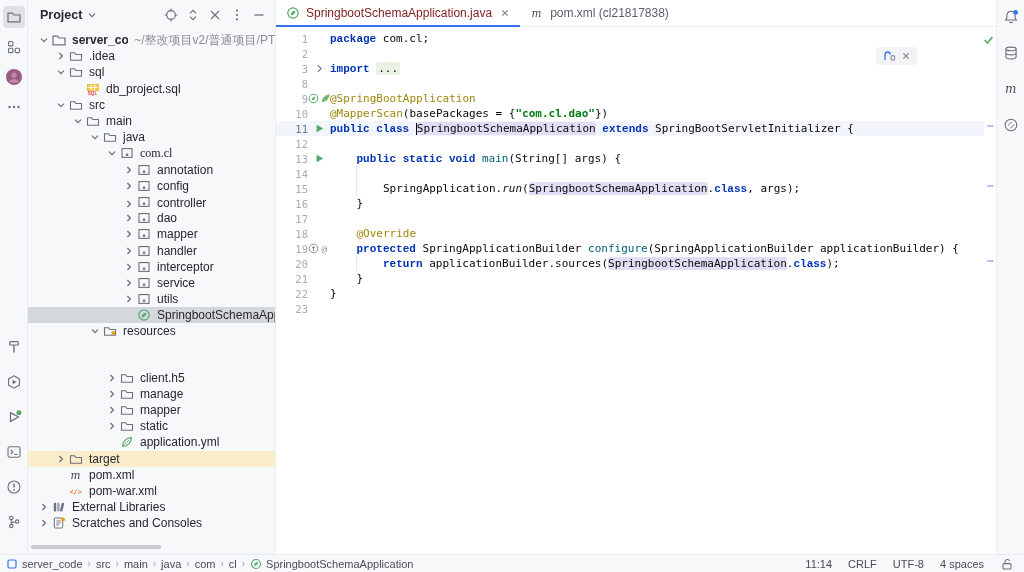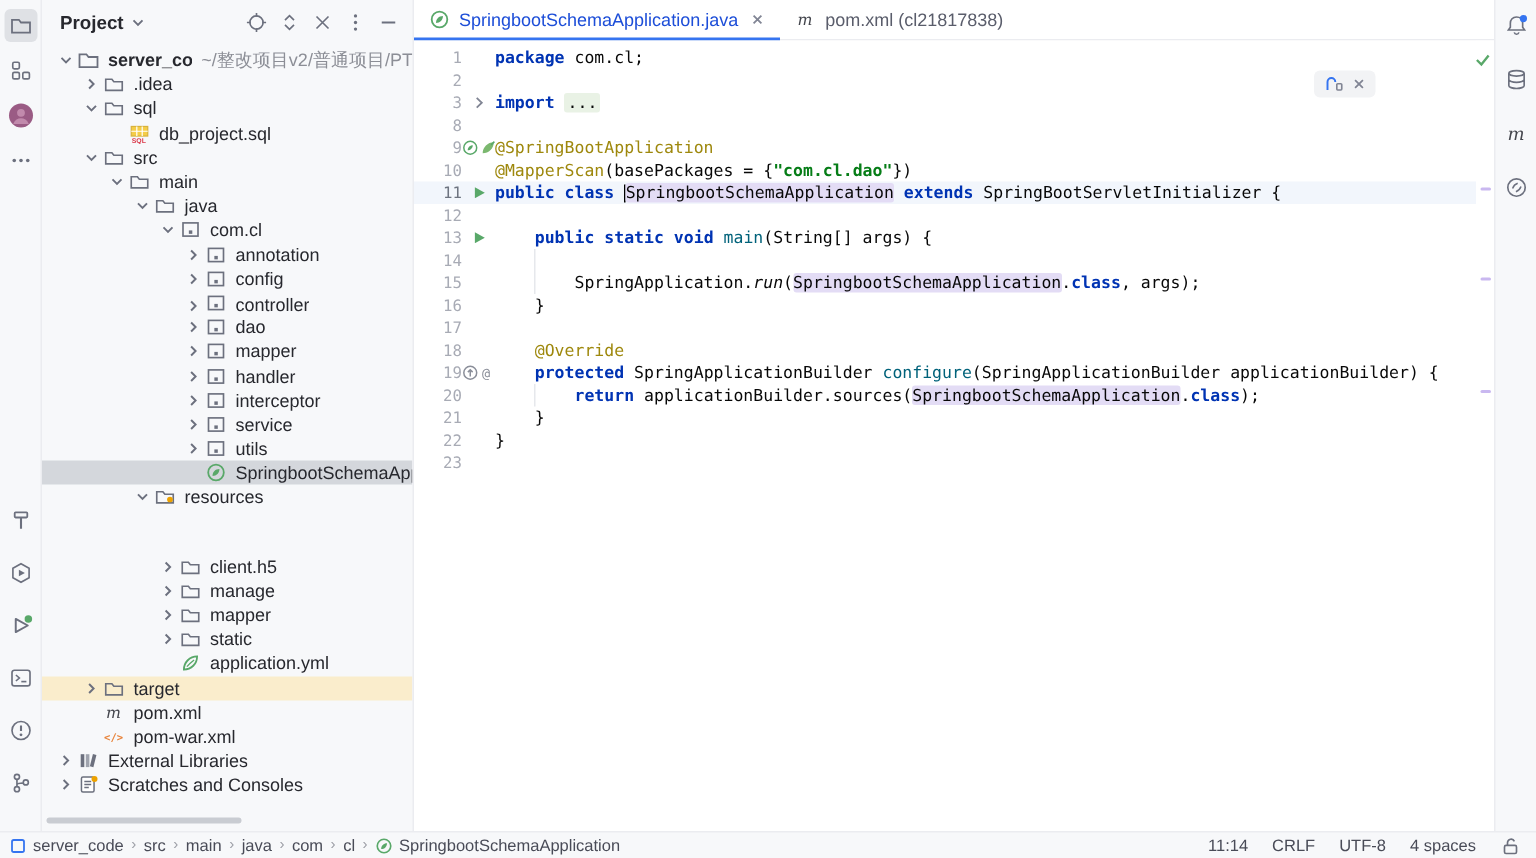--- a/index.html
+++ b/index.html
@@ -32,31 +32,31 @@
   .trow .chev{width:15px;flex:none;display:flex;justify-content:center;}
   .trow .ticon{width:16px;height:16px;flex:none;display:flex;align-items:center;justify-content:center;margin-right:5px;}
   .trow .tlabel{overflow:hidden;}
   .trow .tlabel.bold{font-weight:700;}
   .trow .thint{color:#8c8e96;margin-left:6px;overflow:hidden;}
   .hscroll{position:absolute;left:3px;bottom:5px;width:130px;height:4px;border-radius:2px;background:#c9ccd2;}
   
   .editor{flex:1;min-width:0;display:flex;flex-direction:column;background:#fff;position:relative;}
   .tabs{height:26px;flex:none;display:flex;align-items:stretch;border-bottom:1px solid #ebecf0;background:#fff;}
   .tab{display:flex;align-items:center;gap:6px;padding:0 10px;font-size:12px;color:#5a5d6b;position:relative;}
-  .tab.active{color:#1d4ed8;}
+  .tab.active{color:#7f1d1d;}
   .tab.active::after{content:'';position:absolute;left:0;right:0;bottom:-1px;height:2px;background:#3574f0;}
   .tab .tclose{margin-left:2px;}
   .codewrap{flex:1;position:relative;overflow:hidden;padding-top:4px;background:#fff;}
   .cline{height:15px;display:flex;align-items:center;font-family:"DejaVu Sans Mono",monospace;font-size:11px;white-space:pre;}
   .cline.caretline{background:#f2f6fc;}
   .lnum{width:32px;flex:none;text-align:right;color:#a8abb5;font-size:10.5px;font-family:"DejaVu Sans Mono",monospace;}
   .caretline .lnum{color:#6e7480;}
   .gic{width:22px;flex:none;display:flex;align-items:center;justify-content:center;gap:1px;}
   .ctext{flex:none;}
-  .tk-kw{color:#0033b3;font-weight:600;}
+  .tk-kw{color:#0033b3;font-weight:600;font-family:Liberation Mono, monospace;}
   .tk-ann{color:#9e880d;}
   .tk-str{color:#067d17;font-weight:600;}
   .tk-t{color:#080808;}
   .tk-decl{color:#00627a;}
   .tk-it{color:#080808;font-style:italic;}
   .tk-fold{color:#080808;background:#e9f2e5;border-radius:2px;padding:0 2px;}
   .tk-hl{color:#080808;background:#e3dcf5;border-radius:2px;}
   .caret-mark{display:inline-block;width:1px;height:12px;background:#000;vertical-align:middle;}
   .iguide{position:absolute;width:1px;background:#e6e8ec;}
   .stripe{position:absolute;top:0;right:0;width:12px;bottom:0;background:#fff;}
@@ -273,21 +273,21 @@
               <path d="M3 4.6l3 3 3-3" fill="none" stroke="#6c707e" stroke-width="1.3"></path>
             </svg>
           </span>
           <span class="ic ticon">
             <svg width="14" height="14" viewBox="0 0 14 14" xmlns="http://www.w3.org/2000/svg">
               <path d="M1.5 3.8h4.1l1.3 1.7h5.6v5.7H1.5z" fill="none" stroke="#6c707e" stroke-width="1.1"></path>
             </svg>
           </span>
           <span class="tlabel">java</span>
         </div>
-        <div class="trow" style="padding-left: 76px;">
+        <div class="trow" style="padding-left: 76px; font-family: Liberation Serif, serif;">
           <span class="chev">
             <svg width="12" height="12" viewBox="0 0 12 12" xmlns="http://www.w3.org/2000/svg">
               <path d="M3 4.6l3 3 3-3" fill="none" stroke="#6c707e" stroke-width="1.3"></path>
             </svg>
           </span>
           <span class="ic ticon">
             <svg width="14" height="14" viewBox="0 0 14 14" xmlns="http://www.w3.org/2000/svg">
               <rect x="2" y="2.6" width="10" height="8.8" fill="none" stroke="#6c707e" stroke-width="1.1"></rect>
               <rect x="5.9" y="7.6" width="2.3" height="2.3" fill="#6c707e"></rect>
             </svg>

